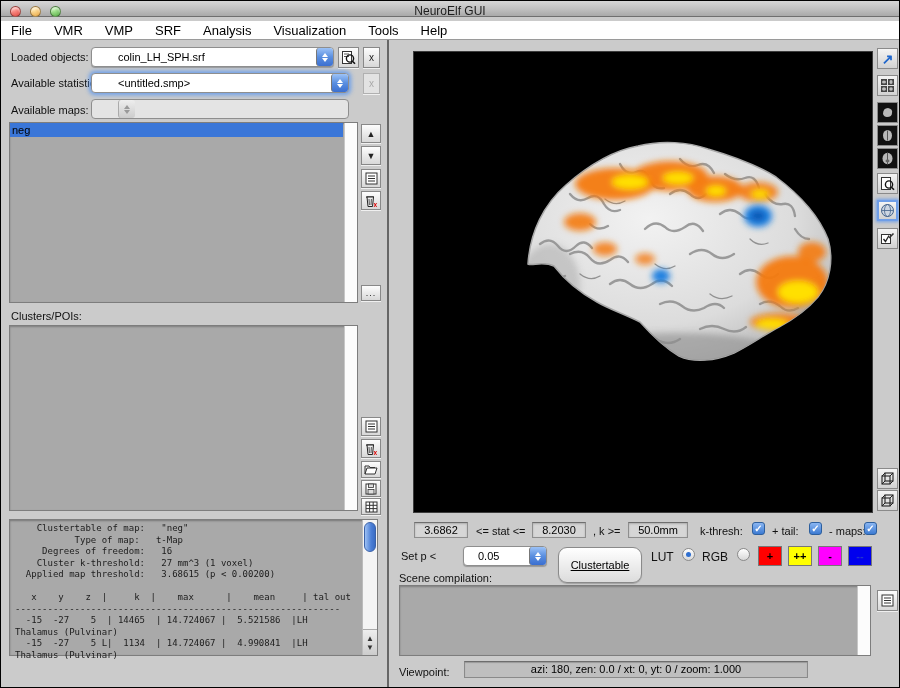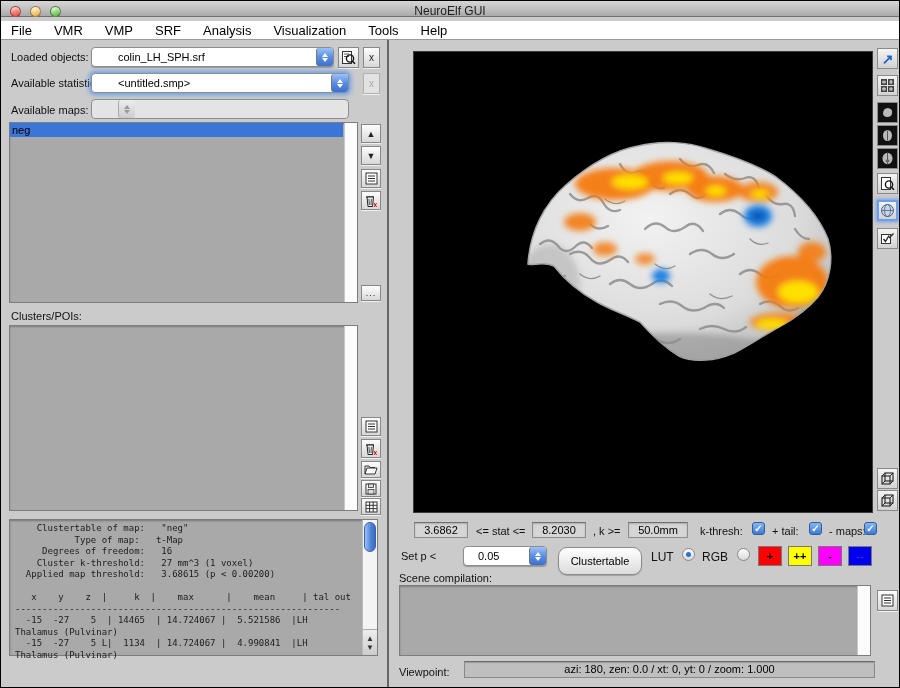--- a/index.html
+++ b/index.html
@@ -68,22 +68,22 @@
   
   .field{position:absolute;height:16px;background:#d6d6d6;border:1px solid #8e8e8e;border-top-color:#6f6f6f;
     font-size:11px;color:#000;text-align:center;line-height:14px;box-shadow:inset 0 1px 2px rgba(0,0,0,.2);}
   
   .acb{position:absolute;width:13px;height:13px;border-radius:3px;border:1px solid #2d5f9e;
     background:linear-gradient(#8ab6f2,#3c7ad2);color:#fff;font-size:10px;font-weight:bold;line-height:11px;text-align:center;}
   .aradio{position:absolute;width:13px;height:13px;border-radius:50%;border:1px solid #8a8a8a;
     background:linear-gradient(#fff,#d8d8d8);}
   .aradio.sel::after{content:"";position:absolute;left:3px;top:3px;width:5px;height:5px;border-radius:50%;background:#2f6fd0;}
   
-  .pushbtn{position:absolute;height:28px;background:linear-gradient(#fff,#dcdcdc);border:1px solid #8a8a8a;border-radius:9px;
-    font-size:11px;color:#000;display:flex;align-items:center;justify-content:center;box-shadow:0 1px 1px rgba(0,0,0,.2);}
+  .pushbtn{position:absolute;height:36px;background:linear-gradient(#fff,#dcdcdc);border:1px solid #8a8a8a;border-radius:9px;
+    font-size:11px;color:#000;display:flex;align-items:center;justify-content:center;box-shadow:0 1px 1px rgba(0,0,0,.2);text-decoration:underline;}
   
   .swatch{position:absolute;width:24px;height:20px;border:1px solid #777;font-size:11px;font-weight:bold;
     display:flex;align-items:center;justify-content:center;}
   .vpfield{position:absolute;height:17px;background:#bfbfbf;border:1px solid #8a8a8a;border-top-color:#6d6d6d;
     font-size:11px;color:#000;text-align:center;line-height:15px;box-shadow:inset 0 1px 1px rgba(0,0,0,.2);}
 </style>
 </head>
 <body>
 
 <div id="win">
@@ -435,15 +435,15 @@
   <div class="sqbtn" style="left:876px;top:589px;width:21px;height:21px;">
     <svg width="13" height="13" viewBox="0 0 13 13">
       <rect x="1" y="1" width="11" height="11" fill="#fff" stroke="#333"></rect>
       <line x1="3" y1="4" x2="10" y2="4" stroke="#333"></line>
         <line x1="3" y1="6.5" x2="10" y2="6.5" stroke="#333"></line>
         <line x1="3" y1="9" x2="10" y2="9" stroke="#333"></line>
     </svg>
   </div>
 
   <span class="lbl" style="left:398px;top:665px;">Viewpoint:</span>
-  <div class="vpfield" style="left:463px;top:660px;width:411px;">azi: 180, zen: 0.0 / xt: 0, yt: 0 / zoom: 1.000</div>
+  <div class="vpfield" style="left:463px;top:660px;width:344px;">azi: 180, zen: 0.0 / xt: 0, yt: 0 / zoom: 1.000</div>
 
 </div>
 
 </body></html>

